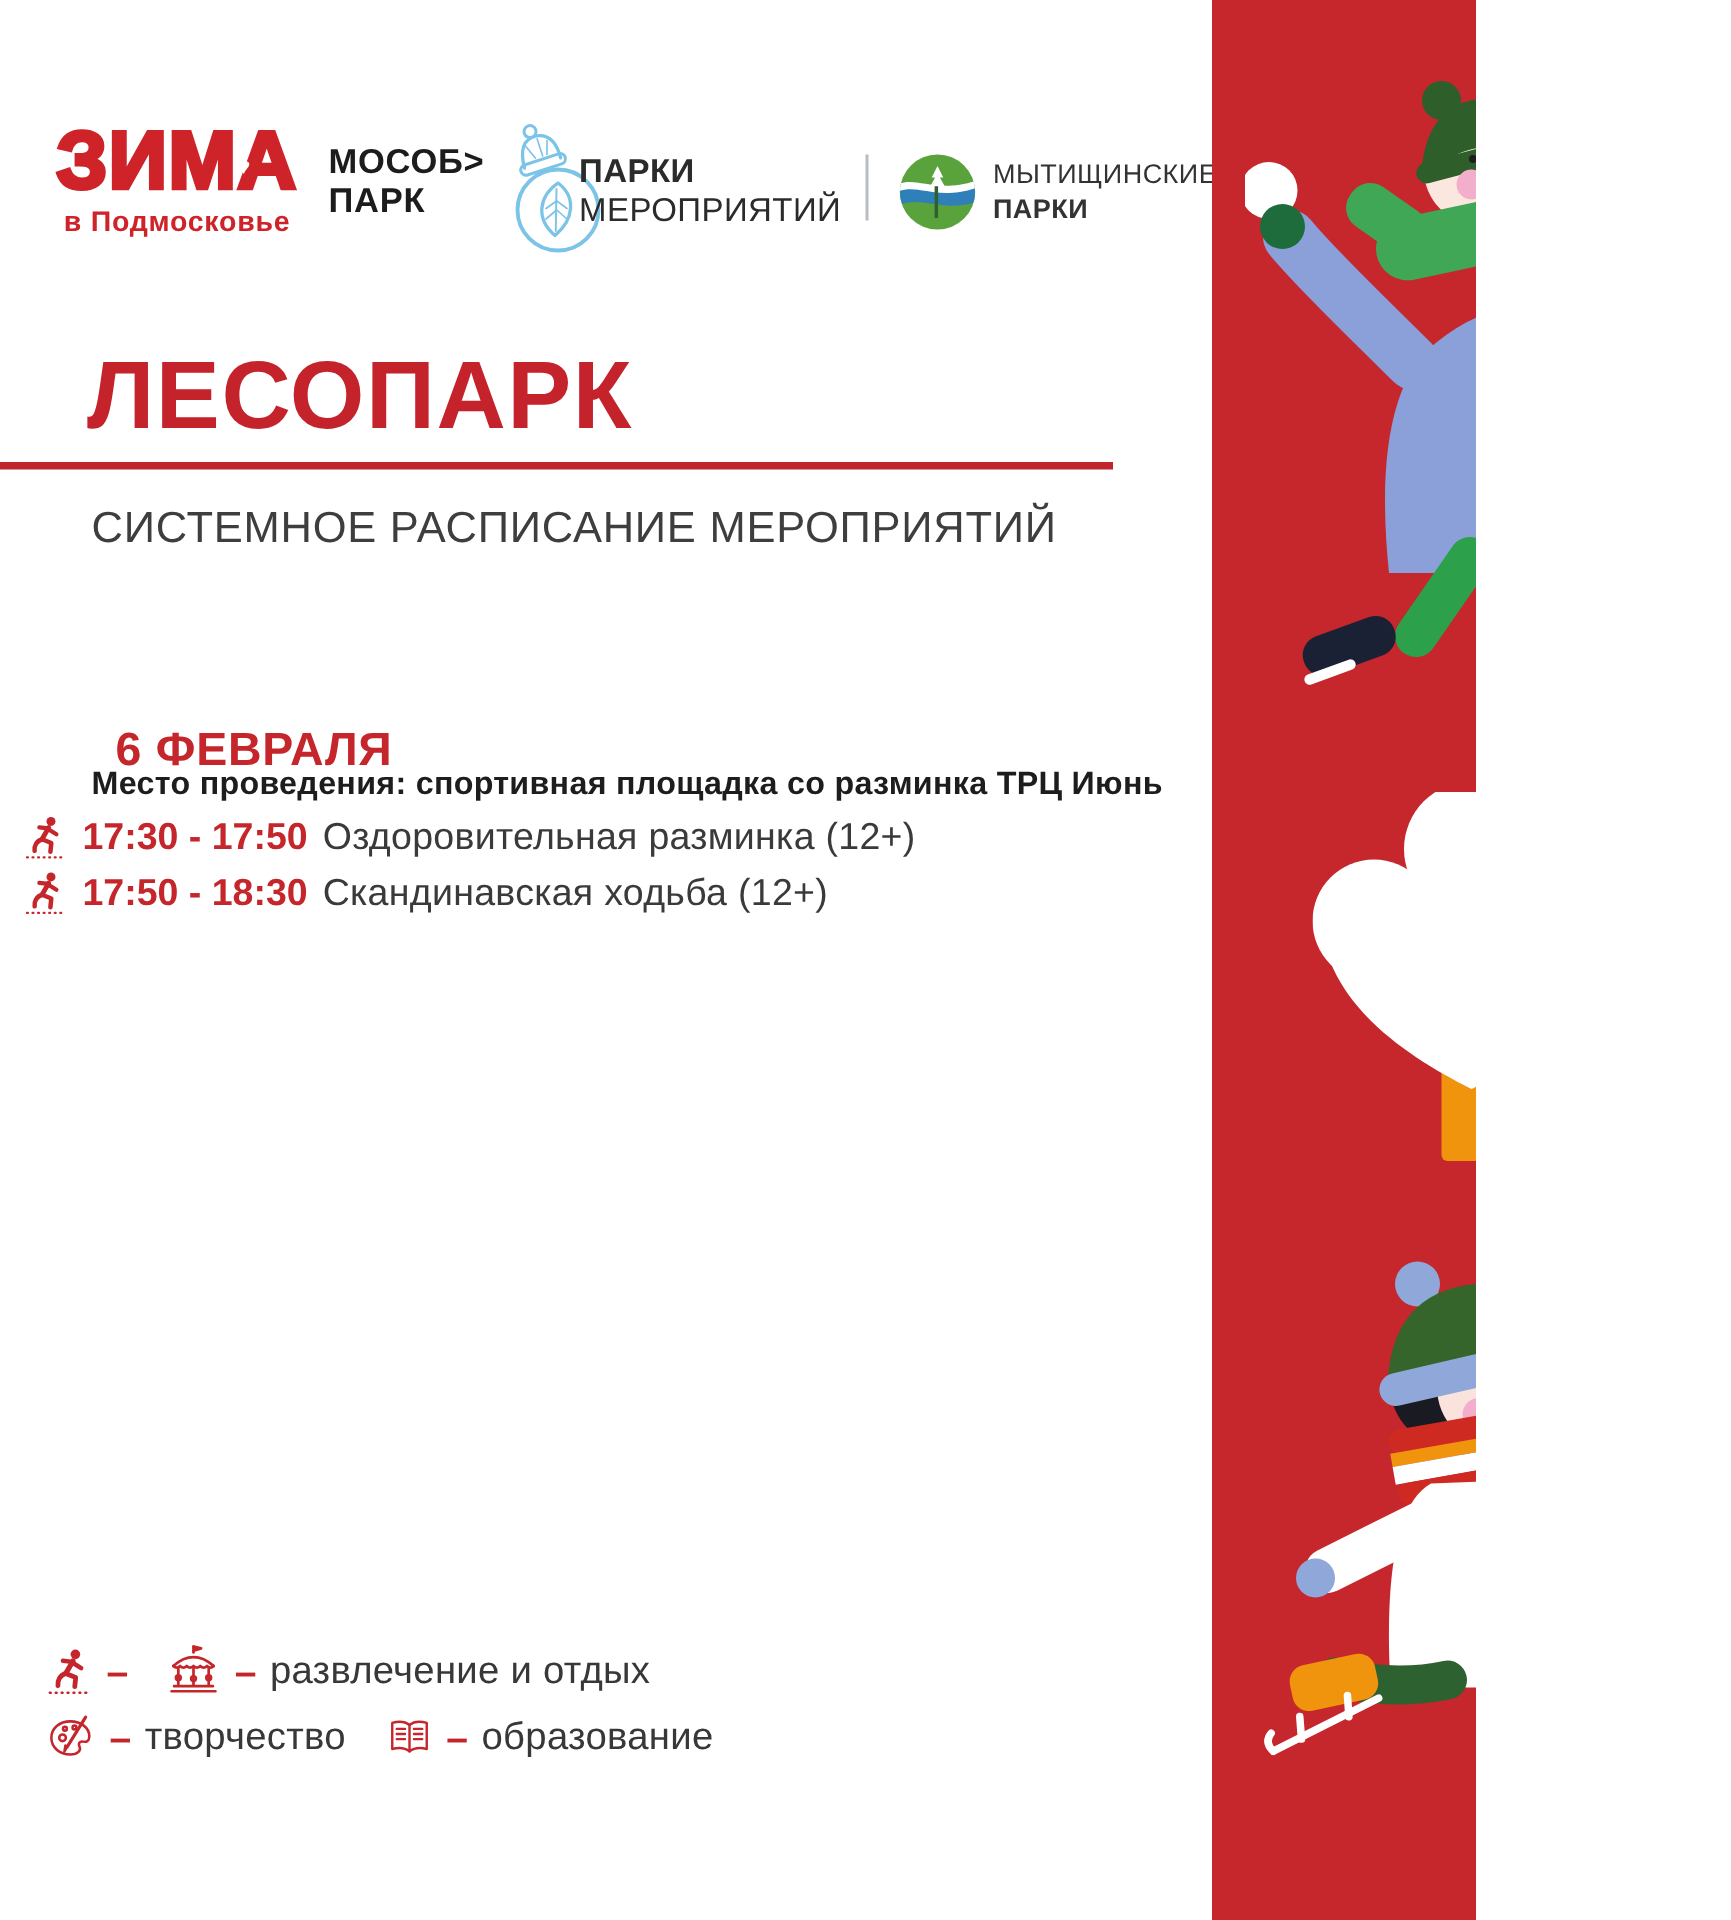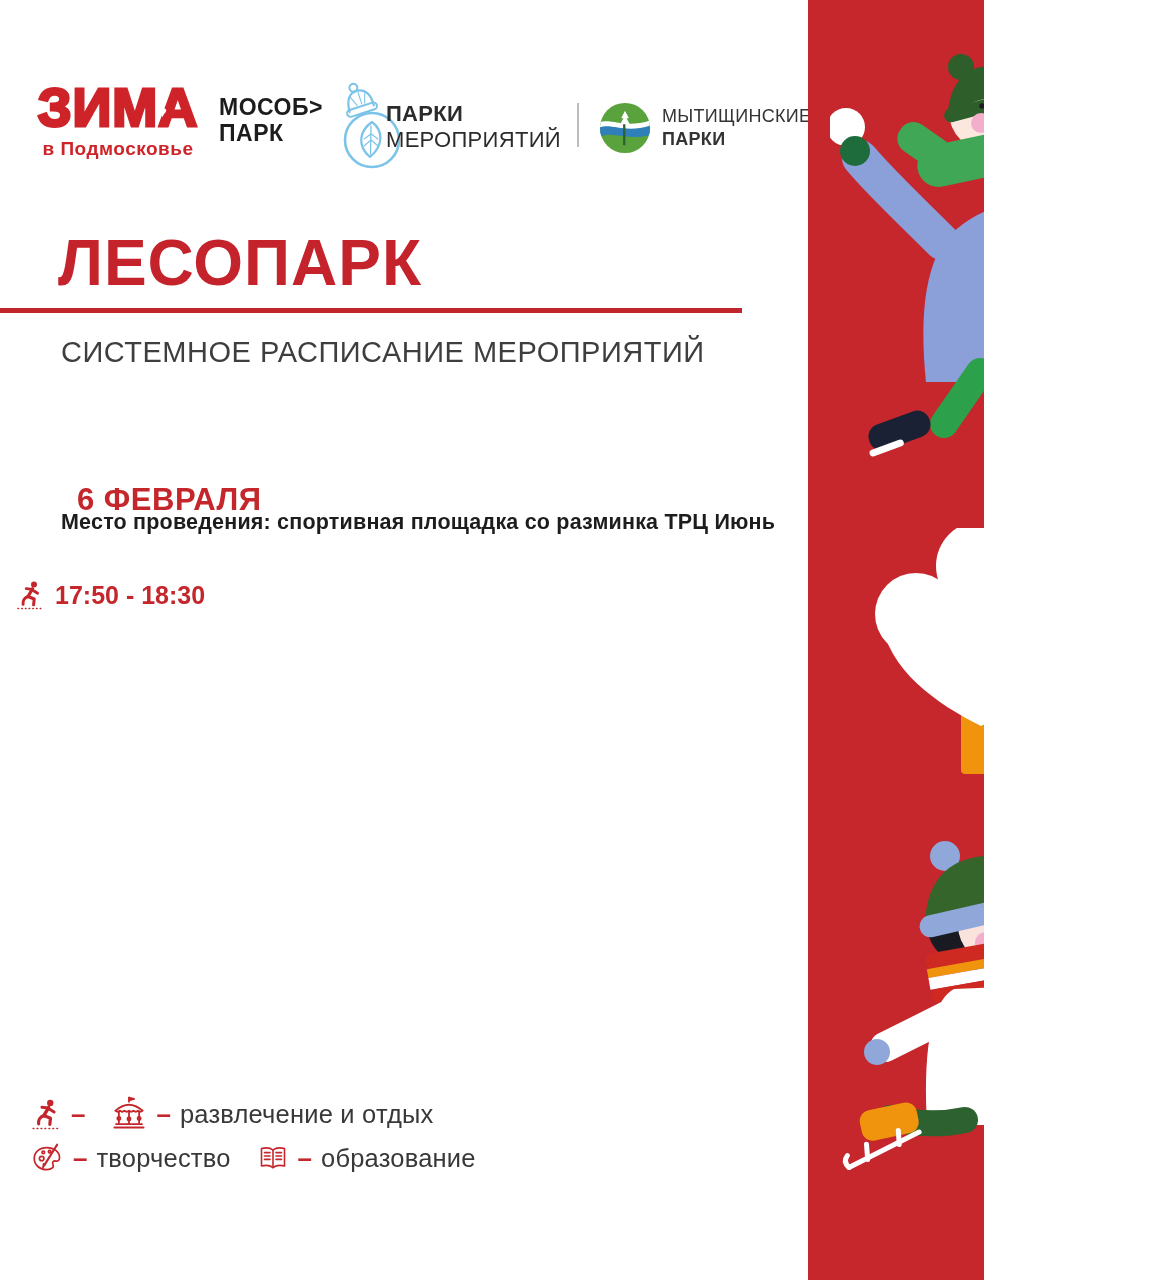--- a/index.html
+++ b/index.html
@@ -119,25 +119,33 @@
     <div class="b">ПАРКИ</div>
   </div>
 
   <h1 class="abs title" style="margin:0">ЛЕСОПАРК</h1>
   <div class="abs title-rule"></div>
   <div class="abs subtitle">СИСТЕМНОЕ РАСПИСАНИЕ МЕРОПРИЯТИЙ</div>
 
   <h2 class="abs date" style="margin:16px">6 ФЕВРАЛЯ</h2>
   <div class="abs location">Место проведения: спортивная площадка со разминка ТРЦ Июнь</div>
 
+  <div class="abs event-row r1">
+    <svg width="30" height="30" viewBox="0 0 30 30">
+        <use href="#runner"></use>
+      </svg>
+    <span class="event-time">17:30 - 17:50</span>
+    <span class="event-title">Оздоровительная разминка (12+)</span>
+  </div>
   <div class="abs event-row r2">
     <svg width="30" height="30" viewBox="0 0 30 30">
         <use href="#runner"></use>
       </svg>
     <span class="event-time">17:50 - 18:30</span>
+    <span class="event-title">Скандинавская ходьба (12+)</span>
   </div>
 
   <div class="abs legend-row l1">
     <div class="legend-item">
       <svg width="32" height="32" viewBox="0 0 30 30">
           <use href="#runner"></use>
         </svg>
       <span class="legend-dash">–</span>
     </div>
     <div class="legend-item">

